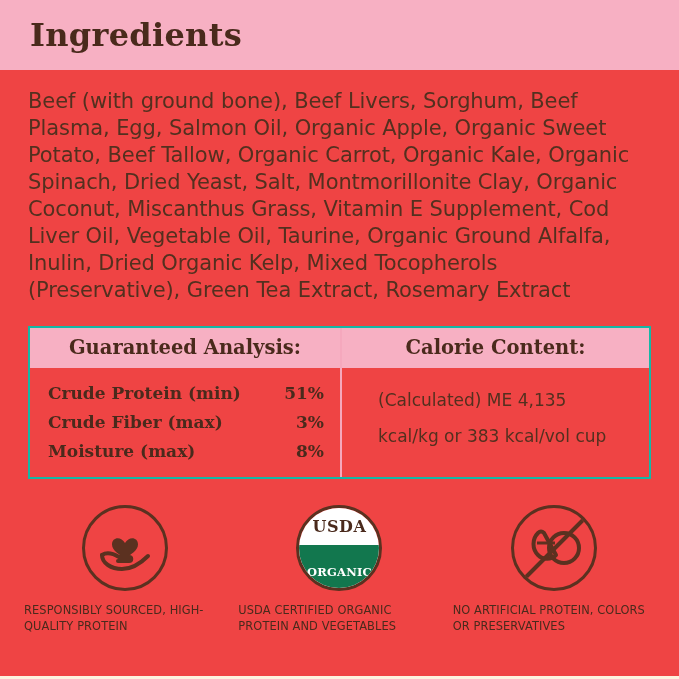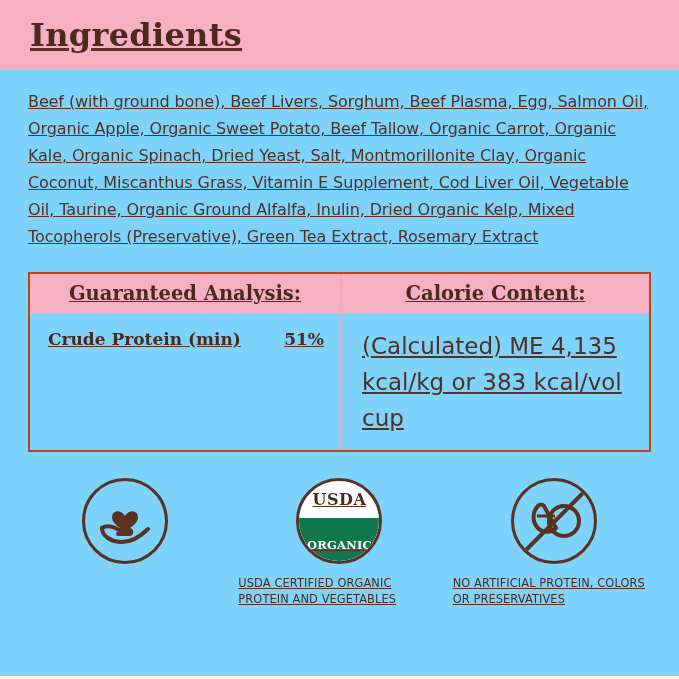--- a/index.html
+++ b/index.html
@@ -11,23 +11,22 @@
     height: 679px;
     background: #fdf3e0;
     font-family: "DejaVu Sans", sans-serif;
     color: #5a3123;
     overflow: hidden;
   }
   .page {
     position: relative;
     width: 679px;
     height: 676px;
-    background: #7dd3fc;
-    box-sizing: border-box;
-    text-decoration: underline;
+    background: #ef4444;
+    box-sizing: border-box;
   }
 
   
   .header-band {
     background: #f7b0c3;
     height: 70px;
     display: flex;
     align-items: center;
     padding-left: 30px;
     box-sizing: border-box;
@@ -38,32 +37,32 @@
     font-size: 32px;
     color: #4a2a1c;
     letter-spacing: 0.3px;
   }
 
   
   .ingredients-block {
     padding: 18px 28px 0 28px;
   }
   .ingredients-text {
-    font-size: 16px;
+    font-size: 21px;
     line-height: 27px;
     color: #53301f;
     text-align: left;
     letter-spacing: -0.1px;
   }
 
   
   .panels {
     display: flex;
     margin: 22px 28px 0 28px;
-    border: 2px solid #c2410c;
+    border: 2px solid #14b8a6;
     box-sizing: border-box;
   }
   .panel {
     box-sizing: border-box;
   }
   .panel.left {
     width: 312px;
     border-right: 2px solid #f5a8bd;
   }
   .panel.right {
@@ -93,22 +92,22 @@
     font-size: 17px;
     color: #4a2a1c;
   }
   .ga-value {
     font-family: "DejaVu Serif", serif;
     font-weight: bold;
     font-size: 17px;
     color: #4a2a1c;
   }
   .calorie-body {
-    padding: 14px 18px 14px 20px;
-    font-size: 23px;
+    padding: 14px 18px 14px 36px;
+    font-size: 17px;
     line-height: 36px;
     color: #53301f;
   }
 
   
   .badges {
     display: flex;
     margin-top: 26px;
     padding: 0 18px;
     box-sizing: border-box;
@@ -196,40 +195,49 @@
 
   <div class="panels">
 
     <div class="panel left">
       <div class="panel-head">Guaranteed Analysis:</div>
       <div class="panel-body">
         <div class="ga-row">
           <span class="ga-label">Crude Protein (min)</span>
           <span class="ga-value">51%</span>
         </div>
+        <div class="ga-row">
+          <span class="ga-label">Crude Fiber (max)</span>
+          <span class="ga-value">3%</span>
+        </div>
+        <div class="ga-row">
+          <span class="ga-label">Moisture (max)</span>
+          <span class="ga-value">8%</span>
+        </div>
       </div>
     </div>
 
     <div class="panel right">
       <div class="panel-head">Calorie Content:</div>
       <div class="calorie-body">(Calculated) ME 4,135 kcal/kg or 383 kcal/vol cup</div>
     </div>
 
   </div>
 
   <div class="badges">
 
     <div class="badge">
       <div class="badge-circle">
         <svg width="62" height="54" viewBox="0 0 62 54" aria-hidden="true">
           <path d="M31 22c-4-7-13-6-13 1.5 0 6 8 10.5 13 14 5-3.5 13-8 13-14C44 16 35 15 31 22z" fill="#5b3120"></path>
           <path d="M8 34c6-4 12-1 17 2h10c3 0 3 4 0 4H24" fill="none" stroke="#5b3120" stroke-width="4" stroke-linecap="round"></path>
           <path d="M8 34c0 8 9 14 20 14 10 0 18-5 26-13" fill="none" stroke="#5b3120" stroke-width="4" stroke-linecap="round"></path>
         </svg>
       </div>
+      <div class="badge-caption">RESPONSIBLY SOURCED, HIGH-QUALITY PROTEIN</div>
     </div>
 
     <div class="badge">
       <div class="badge-circle">
         <div class="usda-seal">
           <div class="usda-top">USDA</div>
           <div class="usda-bot">
               <span>ORGANIC</span>
             </div>
         </div>

